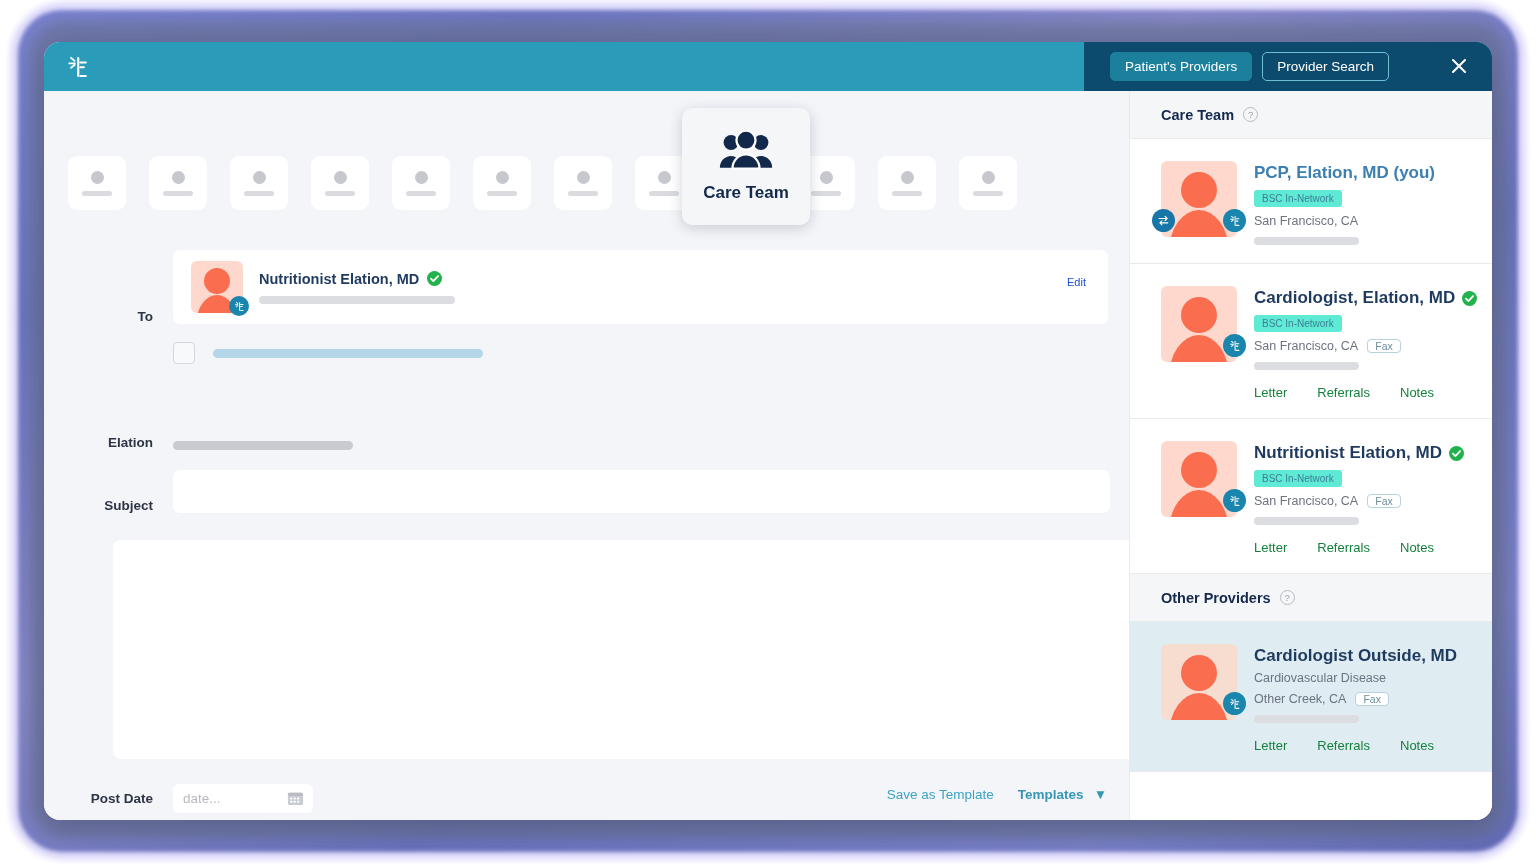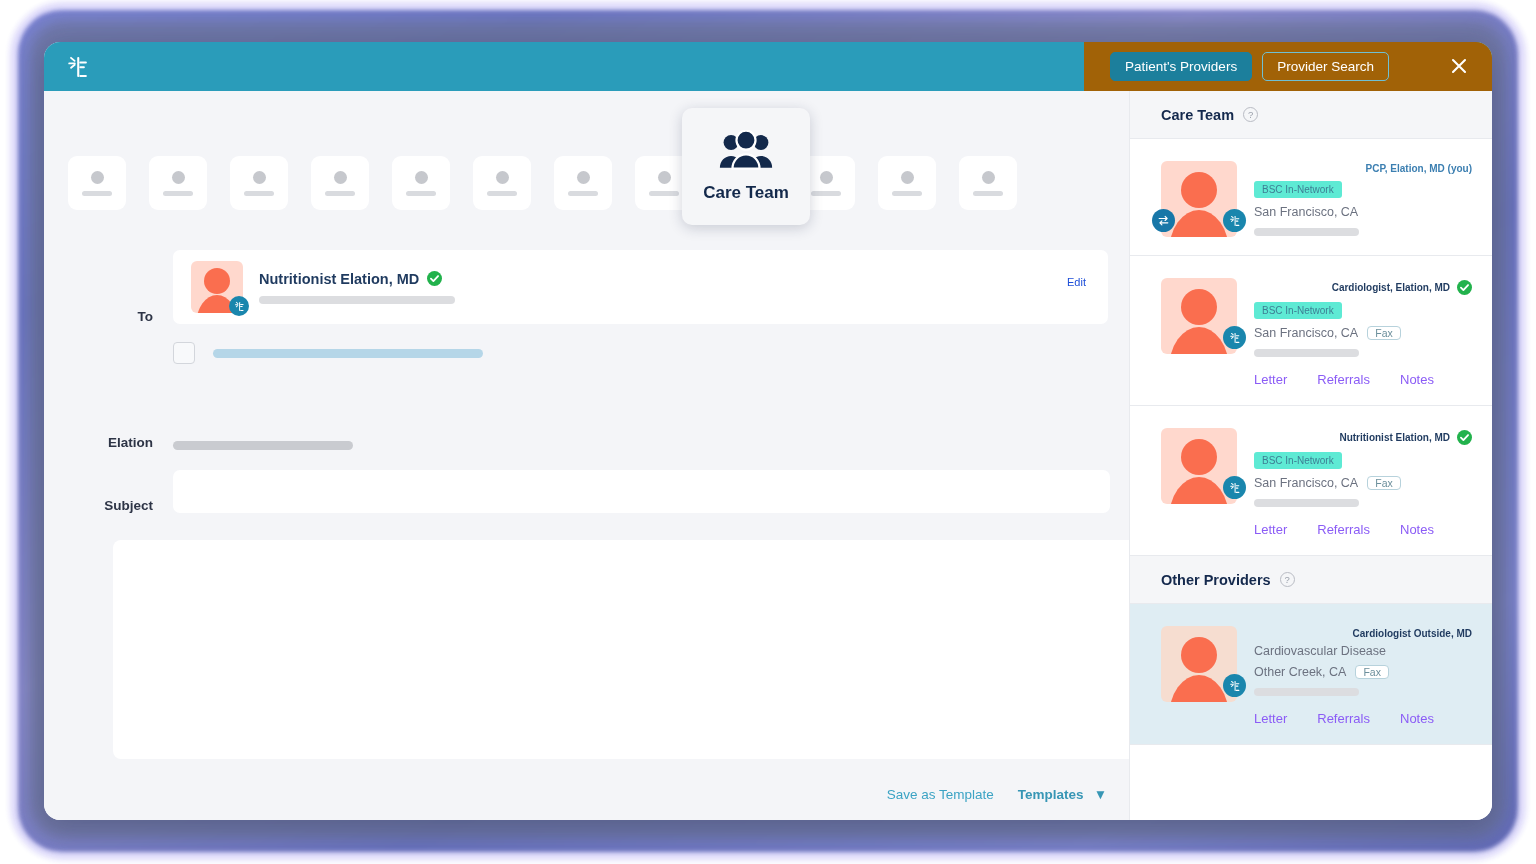--- a/index.html
+++ b/index.html
@@ -57,21 +57,21 @@
     background: #2a9cba;
     display: flex; align-items: center;
   }
   #brandlogo {
     margin-left: 20px; width: 28px; height: 28px;
     display: flex; align-items: center; justify-content: center;
   }
   #topbar-right {
     position: absolute; right: 0; top: 0; height: 49px;
     width: 408px;
-    background: #a16207;
+    background: #0c4a6e;
     display: flex; align-items: center; gap: 10px;
     padding-left: 26px;
   }
   .tabbtn {
     height: 29px; padding: 0 14px;
     border-radius: 5px;
     display: flex; align-items: center;
     font-size: 13.5px; color: #ffffff;
     cursor: pointer; white-space: nowrap;
   }
@@ -231,43 +231,43 @@
     cursor: pointer; font-weight: 400;
   }
   .pcard {
     padding: 22px 20px 18px 31px;
     border-bottom: 1px solid #e8eaee;
     display: flex; gap: 17px; position: relative;
   }
   .pcard.other { background: #dfedf3; }
   .pcard .pinfo { padding-top: 2px; flex: 1; }
   .pname {
-    font-size: 10px; font-weight: 700; color: #1f3a5f;
-    display: flex; align-items: center; gap: 7px; white-space: nowrap; justify-content: flex-end;
+    font-size: 17px; font-weight: 700; color: #1f3a5f;
+    display: flex; align-items: center; gap: 7px; white-space: nowrap;
   }
   .pname.link { color: #3c7fb1; }
   .netbadge {
     display: inline-block; margin-top: 7px;
     background: #5eead4; color: #3e7f94;
     font-size: 10px; padding: 3px 8px; border-radius: 3px;
   }
   .ploc {
     margin-top: 7px; font-size: 12.5px; color: #6c7280;
     display: flex; align-items: center; gap: 9px;
   }
   .faxbadge {
     border: 1px solid #b7d2dc; border-radius: 4px;
     color: #6c8f9c; font-size: 10.5px; padding: 0 7px;
     background: #fff; cursor: pointer;
   }
   .pskel { margin-top: 9px; width: 105px; height: 8px; border-radius: 4px; background: #dcdde0; }
   .pactions {
     margin-top: 15px; display: flex; gap: 30px;
   }
-  .pactions span { font-size: 13px; color: #8b5cf6; cursor: pointer; }
+  .pactions span { font-size: 13px; color: #15803d; cursor: pointer; }
 
   .vcheck { width: 15px; height: 15px; flex: none; }
 </style>
 </head>
 <body>
 
 <div id="frame">
   <div id="glow"></div>
   <div id="glowinner"></div>
 
@@ -418,20 +418,40 @@
         <div id="patient-bar"></div>
       </div>
 
       <div class="formrow" id="row-subject">
         <div class="flabel">Subject</div>
         <input id="subject-input" type="text" placeholder="" style="">
       </div>
 
       <div id="body-editor"></div>
 
+      <div class="formrow" id="row-postdate">
+        <div class="flabel">Post Date</div>
+        <div id="date-field">
+          <span class="ph">date...</span>
+          <span id="cal-icon">
+            <svg viewBox="0 0 18 18" width="17" height="17">
+              <rect x="1" y="3" width="16" height="13" rx="1.6" fill="#c9ccd3"></rect>
+              <rect x="1" y="3" width="16" height="3.4" rx="1.6" fill="#b9bcc4"></rect>
+              <g fill="#ffffff">
+                <rect x="3.4" y="8" width="2.2" height="2" rx=".4"></rect>
+                <rect x="7.1" y="8" width="2.2" height="2" rx=".4"></rect>
+                <rect x="10.8" y="8" width="2.2" height="2" rx=".4"></rect>
+                <rect x="3.4" y="11.4" width="2.2" height="2" rx=".4"></rect>
+                <rect x="7.1" y="11.4" width="2.2" height="2" rx=".4"></rect>
+                <rect x="10.8" y="11.4" width="2.2" height="2" rx=".4"></rect>
+              </g>
+            </svg>
+          </span>
+        </div>
+      </div>
 
       <div id="tpl-links">
         <span class="lnk">Save as Template</span>
         <span class="lnk strong">
           <span>Templates</span>
           <span>▼</span>
         </span>
       </div>
 
     </div>

